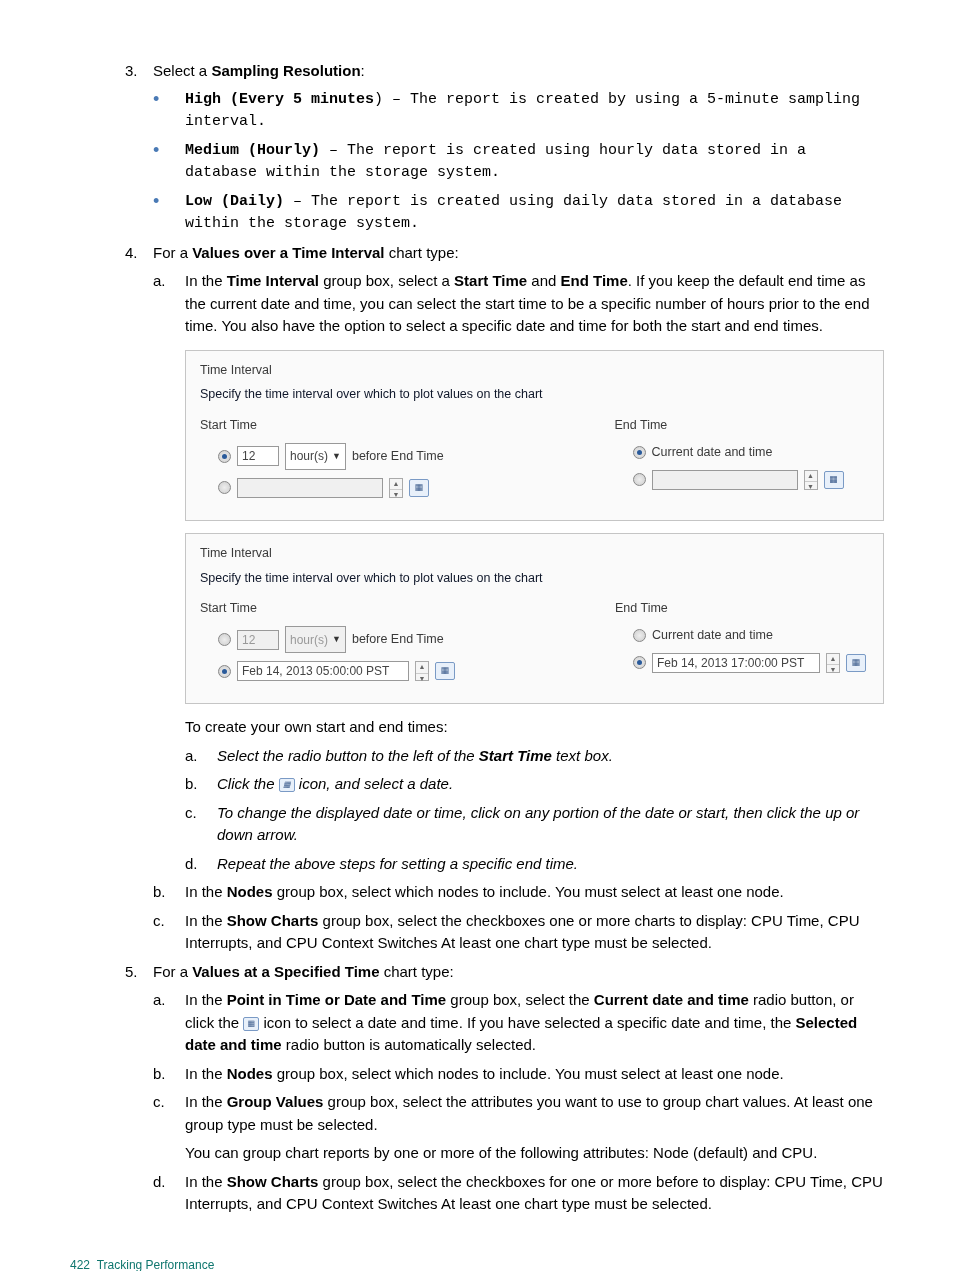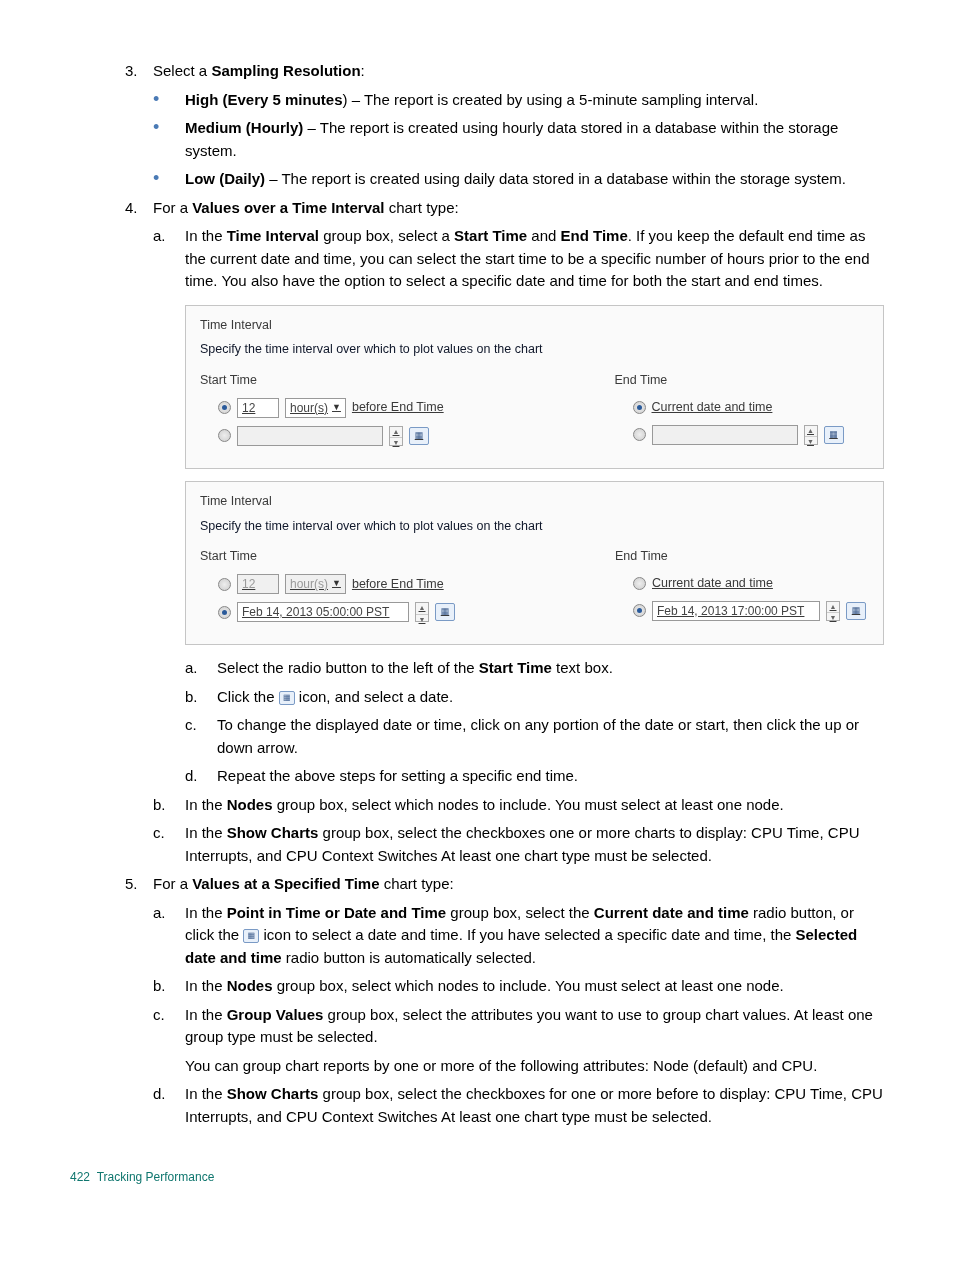--- a/index.html
+++ b/index.html
@@ -41,35 +41,37 @@
       display: flex;
       margin-bottom: 6px;
       margin-left: 60px;
     }
     .ol-alpha2 .let {
       width: 32px;
       flex-shrink: 0;
     }
     .ol-alpha2 .txt {
       flex: 1;
+      font-style: italic;
     }
     .bullet {
       display: flex;
       margin-bottom: 6px;
       margin-left: 28px;
     }
     .bullet .dot {
       width: 32px;
       flex-shrink: 0;
       color: #4a7ab5;
       font-size: 18px;
       line-height: 1.2;
     }
     .bullet .txt {
       flex: 1;
+      font-family: Liberation Mono, monospace;
     }
     .para2 {
       margin-left: 60px;
       margin-bottom: 6px;
     }
     .panel {
       border: 1px solid #c5c5c5;
       background: #fafafa;
       margin: 12px 0 12px 60px;
       padding: 10px 14px 14px 14px;
@@ -92,21 +94,20 @@
     .col-title {
       color: #3a3a3a;
       margin-bottom: 8px;
     }
     .form-line {
       display: flex;
       align-items: center;
       gap: 6px;
       margin-bottom: 8px;
       margin-left: 18px;
-      text-decoration: underline;
     }
     .radio {
       width: 13px;
       height: 13px;
       border-radius: 50%;
       border: 1px solid #888;
       background: radial-gradient(#eee,#ccc);
       display: inline-flex;
       align-items: center;
       justify-content: center;
@@ -130,21 +131,21 @@
       align-items: center;
       color: #444;
     }
     .text-input.disabled {
       background: #f0f0f0;
       color: #999;
     }
     .select-box {
       border: 1px solid #999;
       background: #fff;
-      height: 20px;
+      height: 27px;
       padding: 0 4px;
       font-size: 12px;
       display: inline-flex;
       align-items: center;
       gap: 4px;
       color: #444;
     }
     .select-box.disabled {
       background: #f0f0f0;
       color: #999;
@@ -328,20 +329,21 @@
           <span class="spinner">
               <span>▲</span>
               <span>▼</span>
             </span>
           <span class="cal-icon">▦</span>
         </div>
       </div>
     </div>
   </div>
 
+  <div class="para2">To create your own start and end times:</div>
 
   <div class="ol-alpha2">
     <div class="let">a.</div>
     <div class="txt">
       <span>Select the radio button to the left of the </span><span class="bold">Start Time</span><span> text box.</span>
     </div>
   </div>
   <div class="ol-alpha2">
     <div class="let">b.</div>
     <div class="txt">

